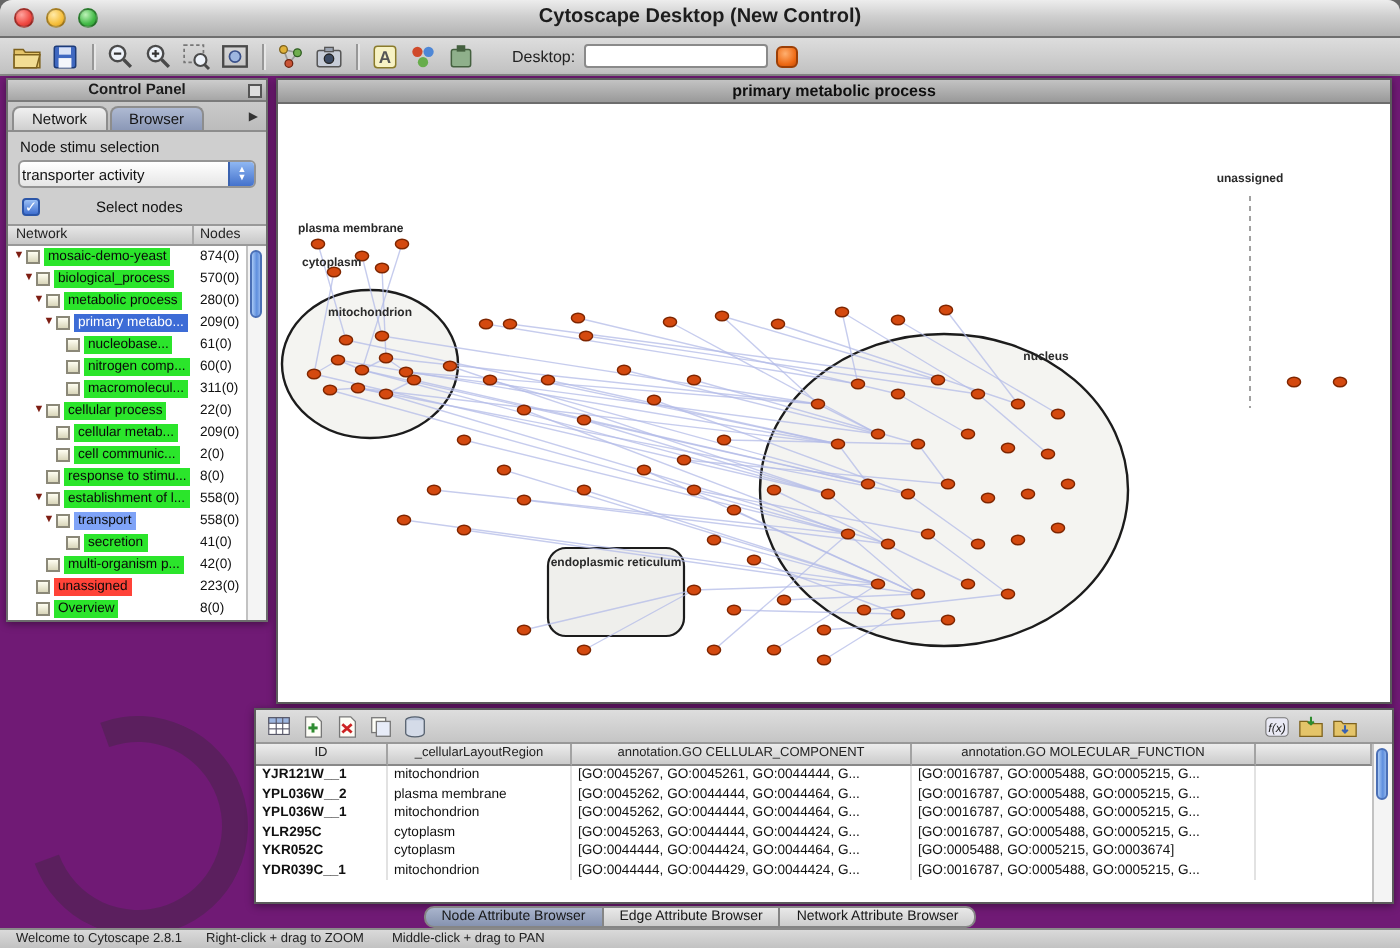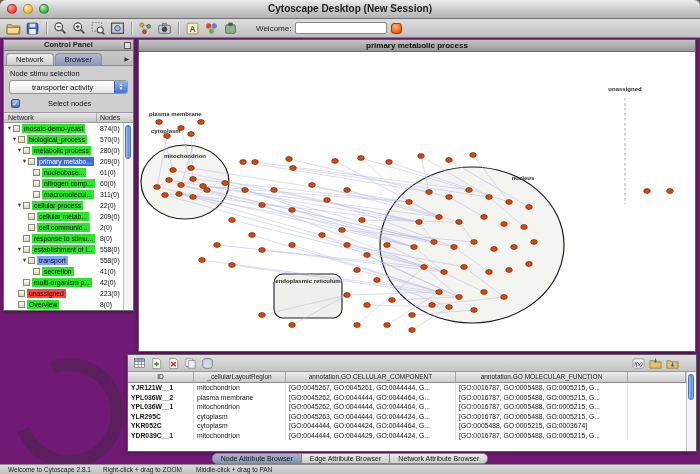--- a/index.html
+++ b/index.html
@@ -42,21 +42,21 @@
     background:linear-gradient(#cacaca,#bcbcbc);border-bottom:1px solid #8d8d8d;flex:none;}
   .cp-tabs-inner{display:flex;align-items:flex-end;}
   .cp-tab{height:12px;line-height:12px;padding:0 9px;font-size:7.5px;color:#141414;
     background:linear-gradient(#f0f0f0,#cfcfcf);border:1px solid #8d8d8d;border-bottom:none;
     border-radius:4px 4px 0 0;margin-right:1px;box-sizing:border-box;}
   .cp-tab.active{background:linear-gradient(#aeb9d2,#8b98b7);}
   .tab-arrow{margin-left:auto;font-size:6px;color:#333;line-height:12px;padding:0 2px;}
   .cp-label{font-size:7.5px;color:#111;margin:3px 0 2px 6px;flex:none;}
   .combo{height:14px;margin:0 5px 3px 5px;background:linear-gradient(#ffffff,#e6e6e6);border:1px solid #949494;
     border-radius:3px;display:flex;align-items:center;box-sizing:border-box;flex:none;}
-  .combo-text{font-size:7.5px;padding-left:22px;color:#111;flex:1;white-space:nowrap;overflow:hidden;}
+  .combo-text{font-size:7.5px;padding-left:1px;color:#111;flex:1;white-space:nowrap;overflow:hidden;}
   .combo-btn{width:13px;height:100%;border-radius:0 2px 2px 0;background:linear-gradient(#8fb7f2,#4472cc);
     border-left:1px solid #3a62b0;display:flex;flex-direction:column;align-items:center;justify-content:center;
     color:#fff;font-size:4.5px;line-height:4px;box-sizing:border-box;}
   .combo-btn::before{content:"▲";}
   .combo-btn::after{content:"▼";}
   .check-row{display:flex;align-items:center;margin:1px 0 3px 7px;height:11px;flex:none;gap:24px;}
   .checkbox{width:9px;height:9px;border-radius:2px;background:linear-gradient(#9cc0f5,#3f6fd0);
     border:1px solid #2c56a8;box-sizing:border-box;color:#fff;font-size:7.5px;line-height:8px;text-align:center;}
   .checkbox::after{content:"✓";}
   .check-label{font-size:7.5px;margin-left:4px;color:#111;}
@@ -122,21 +122,21 @@
 <body>
 
 <div class="window">
 
   <div class="titlebar">
     <div class="traffic">
       <span class="tl red"></span>
       <span class="tl yellow"></span>
       <span class="tl green"></span>
     </div>
-    <div class="win-title">Cytoscape Desktop (New Session)</div>
+    <div class="win-title">Cytoscape Desktop (New Control)</div>
   </div>
 
   <div class="toolbar">
     <div class="tb-icons">
         <div class="tb-icon">
           <svg viewBox="0 0 14 14">
             <path d="M1 3.5h4.2l1 1.3H13v7.2H1z" fill="#e4c469" stroke="#7e621d" stroke-width=".7"></path>
             <path d="M1 6h12l-1.6 6H1z" fill="#f2dd93" stroke="#7e621d" stroke-width=".7"></path>
           </svg>
         </div>
@@ -209,21 +209,21 @@
           </svg>
         </div>
         <div class="tb-icon">
           <svg viewBox="0 0 14 14">
             <rect x="2.5" y="3.5" width="9" height="8" rx="1" fill="#8fb08b" stroke="#44603f" stroke-width=".7"></rect>
             <rect x="5" y="1.5" width="4" height="3" fill="#44603f"></rect>
           </svg>
         </div>
       </div>
     <div class="search-group">
-      <span class="search-label">Welcome:</span>
+      <span class="search-label">Desktop:</span>
       <input class="search-input" value="" style="">
       <span class="search-btn"></span>
     </div>
   </div>
 
   <div class="desktop">
     <div class="watermark"></div>
 
     <div class="control-panel shadowed">
       <div class="panel-title">

